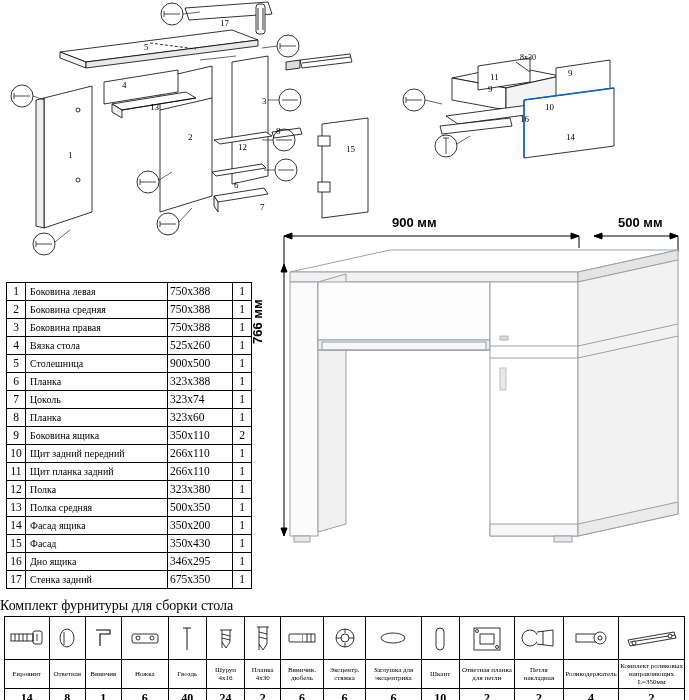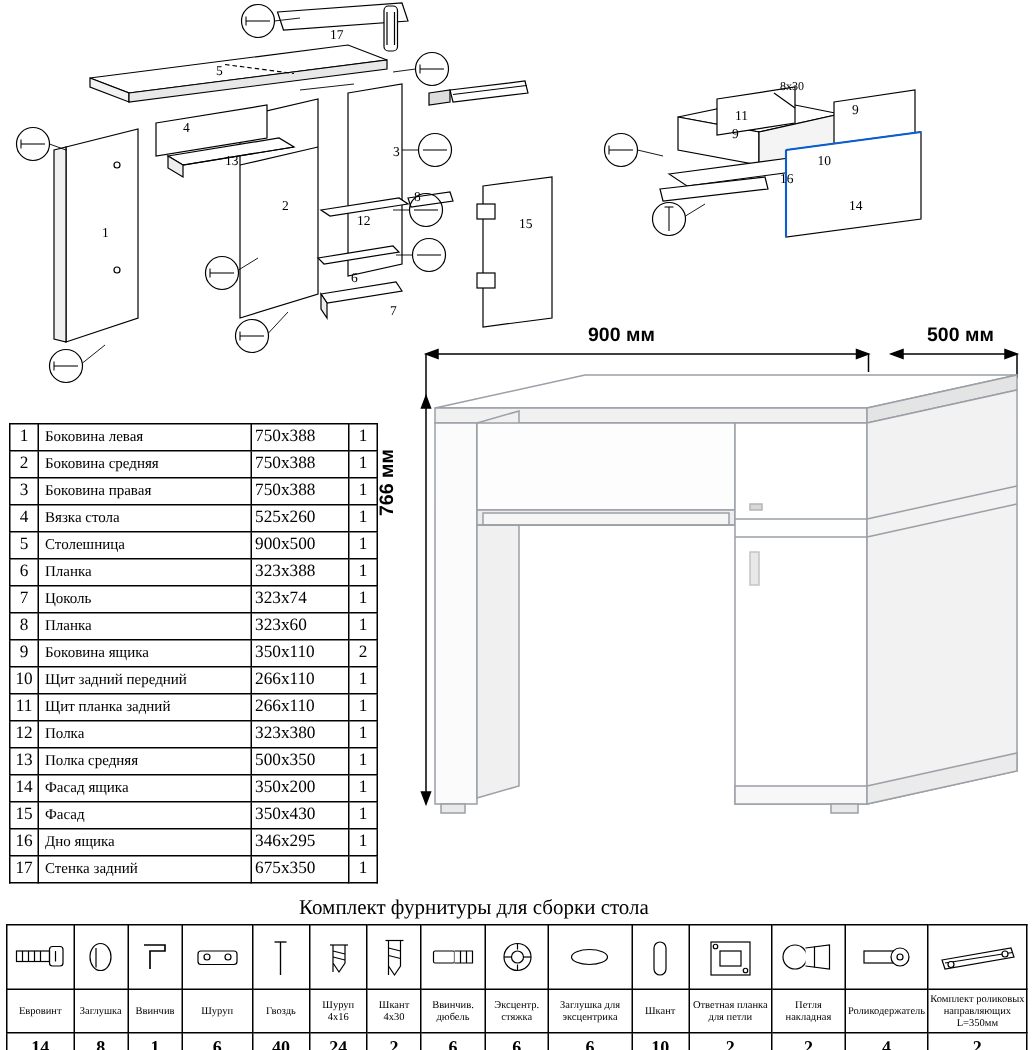--- a/index.html
+++ b/index.html
@@ -39,21 +39,21 @@
   .dim-w{left:138px;top:-1px;}
   .dim-d{left:364px;top:-1px;text-align:center;}
   .dim-h{
     position:absolute;left:-4px;top:128px;font-weight:bold;font-size:13px;
     font-family:"Liberation Sans", sans-serif;
     transform:rotate(-90deg);transform-origin:left top;white-space:nowrap;
   }
 
   
   .kit-title{
-    position:absolute;left:0;top:598px;width:632px;text-align:center;
+    position:absolute;left:0;top:598px;width:632px;text-align:left;
     font-size:14px;font-family:"Liberation Serif", serif;
   }
   .kit-table{
     position:absolute;left:4px;top:616px;width:681px;
     border-collapse:collapse;table-layout:fixed;
   }
   .kit-table td{
     border:1px solid #000;text-align:center;vertical-align:middle;
     font-family:"Liberation Serif", serif;
   }
@@ -535,26 +535,26 @@
                 <polygon points="6,20 52,12 54,18 8,26"></polygon>
                 <line x1="8" y1="22" x2="53" y2="15"></line>
                 <circle cx="12" cy="23" r="2"></circle>
                 <circle cx="48" cy="16" r="2"></circle>
               </g>
             </svg>
         </td>
       </tr>
       <tr>
         <td class="kit-name">Евровинт</td>
-        <td class="kit-name">Заглушка</td>
+        <td class="kit-name">Ответная</td>
         <td class="kit-name">Ввинчив</td>
-        <td class="kit-name">Шуруп</td>
+        <td class="kit-name">Ножка</td>
         <td class="kit-name">Гвоздь</td>
         <td class="kit-name">Шуруп 4х16</td>
-        <td class="kit-name">Шкант 4х30</td>
+        <td class="kit-name">Планка 4х30</td>
         <td class="kit-name">Ввинчив. дюбель</td>
         <td class="kit-name">Эксцентр. стяжка</td>
         <td class="kit-name">Заглушка для эксцентрика</td>
         <td class="kit-name">Шкант</td>
         <td class="kit-name">Ответная планка для петли</td>
         <td class="kit-name">Петля накладная</td>
         <td class="kit-name">Роликодержатель</td>
         <td class="kit-name">Комплект роликовых направляющих L=350мм</td>
       </tr>
       <tr>

